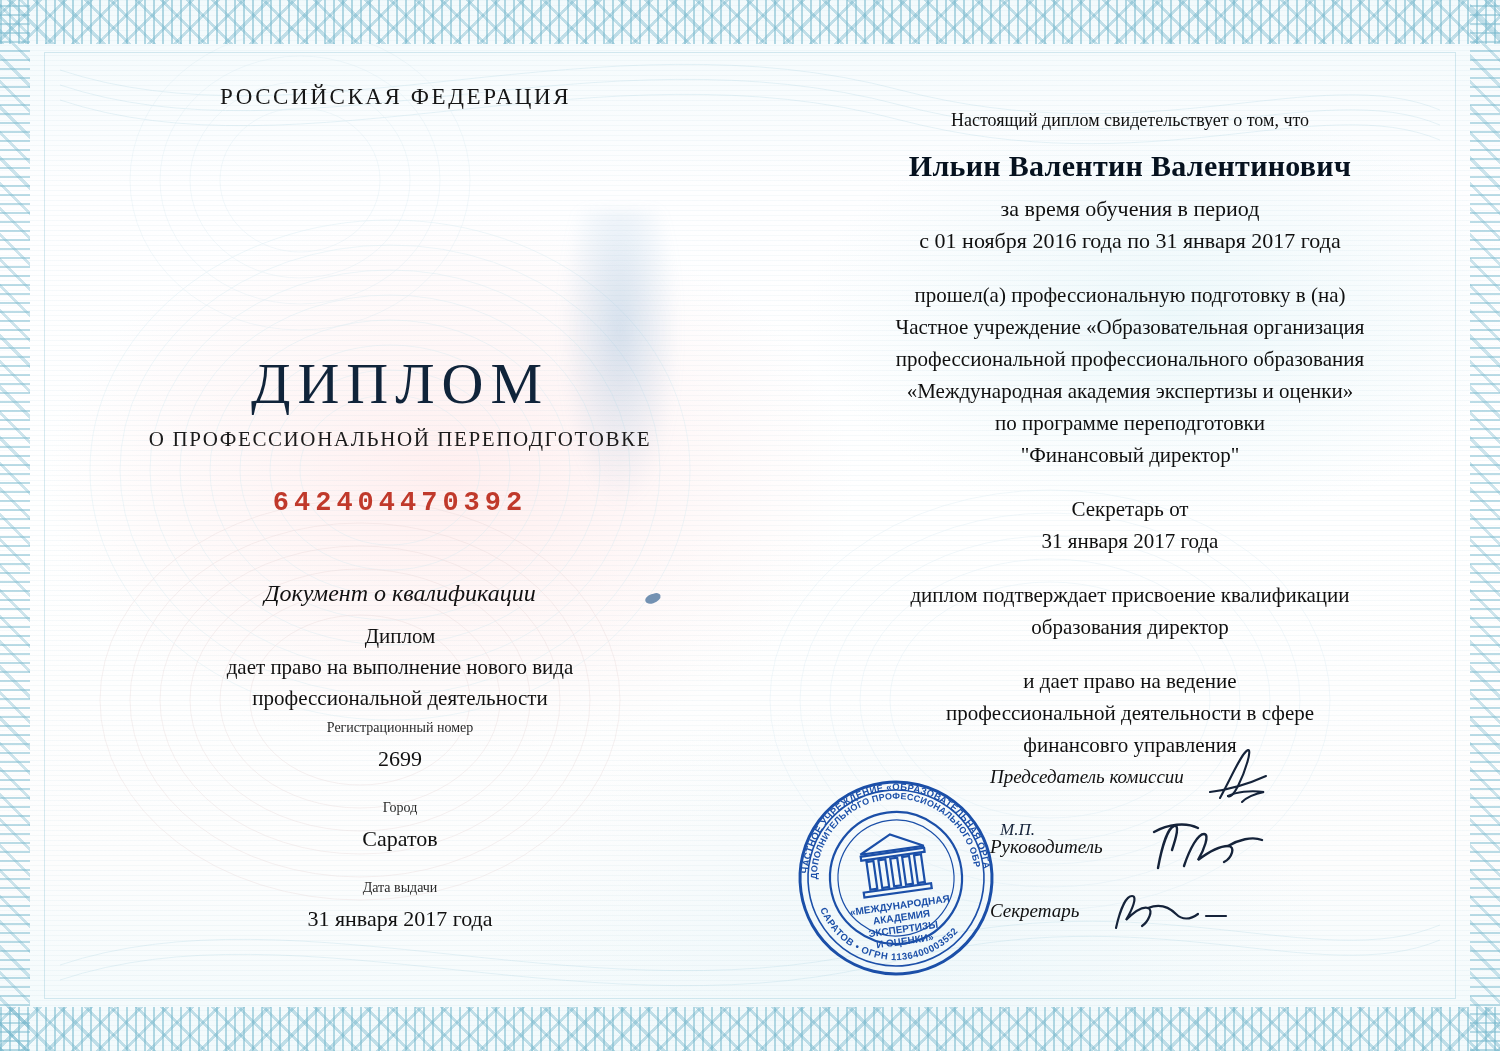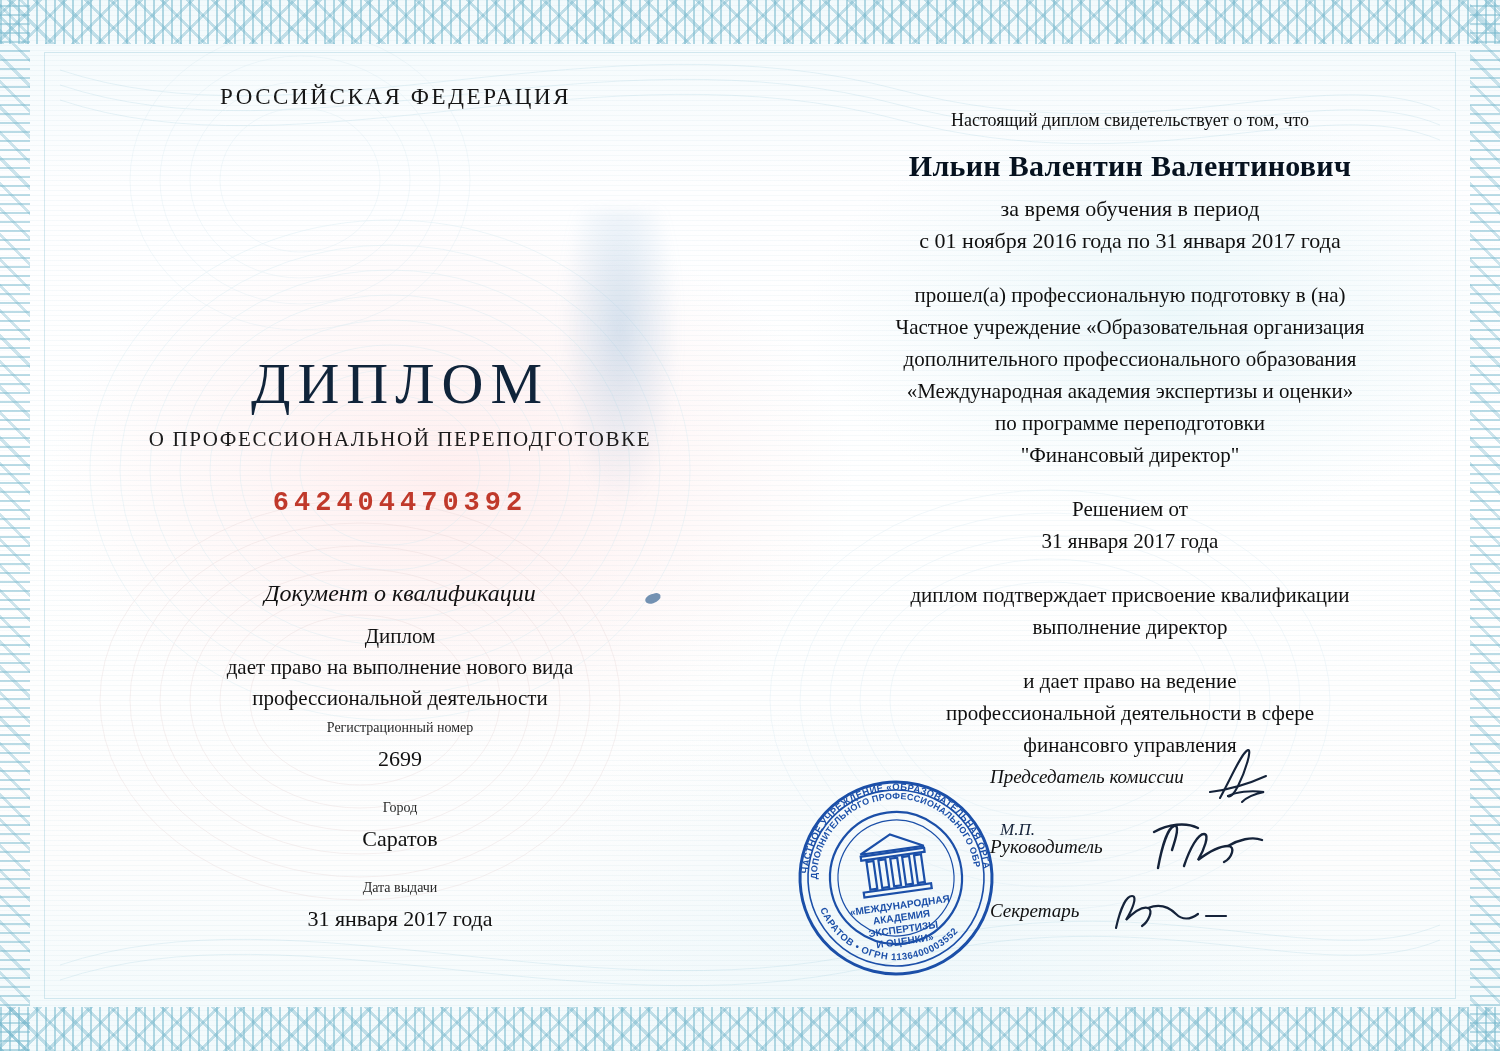--- a/index.html
+++ b/index.html
@@ -330,34 +330,34 @@
   <div class="col-right">
     <div class="r-lead">Настоящий диплом свидетельствует о том, что</div>
     <div class="r-name">Ильин Валентин Валентинович</div>
 
     <div class="r-line big" style="margin-top:10px">за время обучения в период</div>
     <div class="r-line big">с 01 ноября 2016 года по 31 января 2017 года</div>
 
     <div class="r-block">
       <div class="r-line">прошел(а) профессиональную подготовку в (на)</div>
       <div class="r-line">Частное учреждение «Образовательная организация</div>
-      <div class="r-line">дополнительного профессионального образования</div>
+      <div class="r-line">профессиональной профессионального образования</div>
       <div class="r-line">«Международная академия экспертизы и оценки»</div>
       <div class="r-line">по программе переподготовки</div>
       <div class="r-line">"Финансовый директор"</div>
     </div>
 
     <div class="r-block">
-      <div class="r-line">Решением от</div>
+      <div class="r-line">Секретарь от</div>
       <div class="r-line">31 января 2017 года</div>
     </div>
 
     <div class="r-block">
       <div class="r-line">диплом подтверждает присвоение квалификации</div>
-      <div class="r-line">выполнение директор</div>
+      <div class="r-line">образования директор</div>
     </div>
 
     <div class="r-block">
       <div class="r-line">и дает право на ведение</div>
       <div class="r-line">профессиональной деятельности в сфере</div>
       <div class="r-line">финансовго управления</div>
     </div>
   </div>
 
   <div class="ink-smudge"></div>

